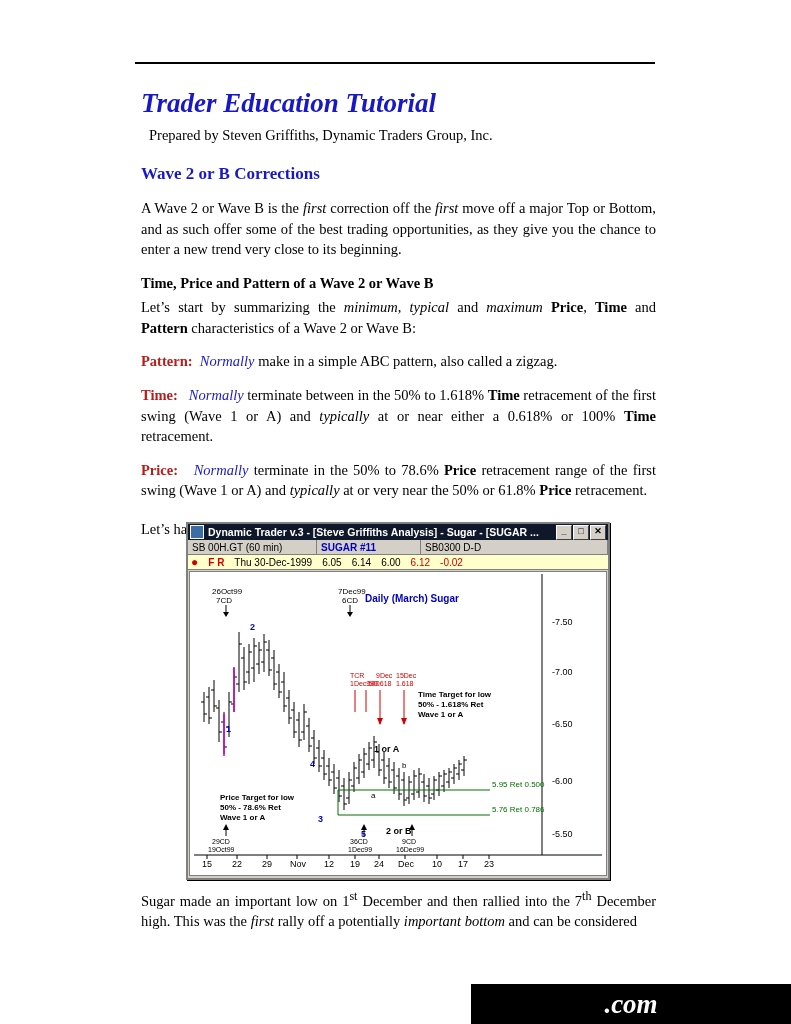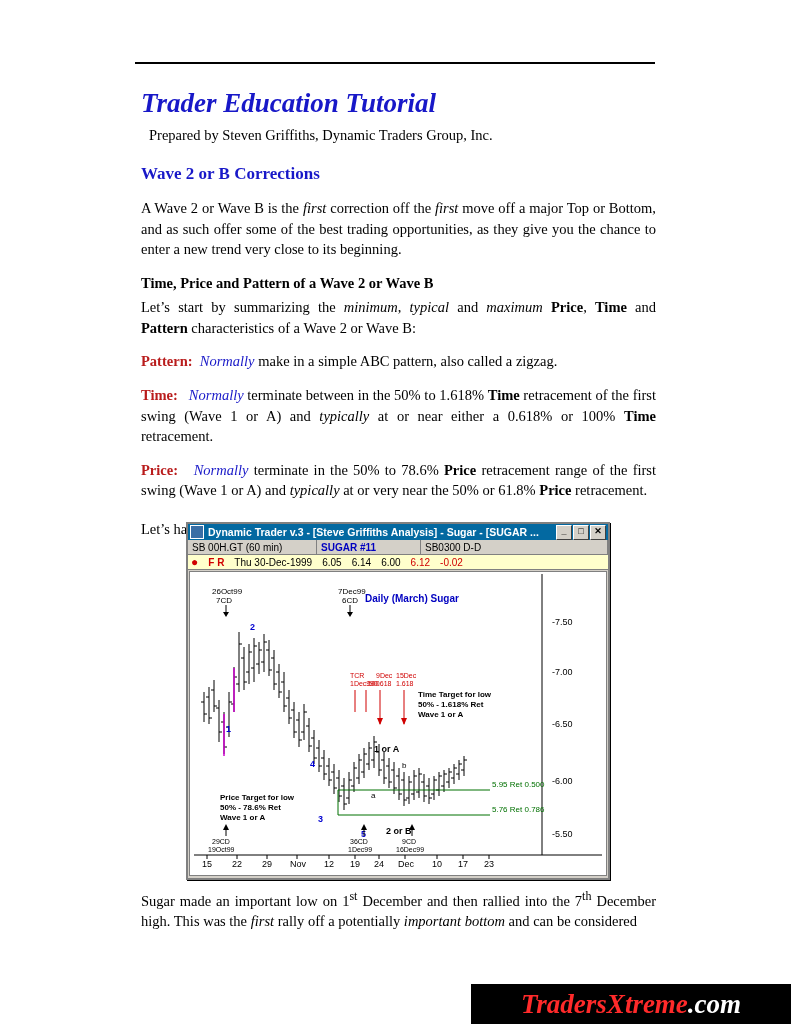--- a/index.html
+++ b/index.html
@@ -70,21 +70,21 @@
   }
 
   
   .app{
     position:absolute;left:186px;top:522px;width:420px;height:354px;
     background:#d4d0c8;border:2px solid #808080;
     box-shadow:1px 1px 0 #000;
     font-family:"Liberation Sans", sans-serif;
   }
   .titlebar{
-    height:16px;background:#0369a1;color:#fff;display:flex;align-items:center;
+    height:16px;background:#0f172a;color:#fff;display:flex;align-items:center;
     font-size:10.5px;font-weight:bold;padding:0 2px;
   }
   .titlebar .tb-icon{
     width:12px;height:12px;background:#3a6ea5;border:1px solid #fff;margin-right:4px;
     display:block;
   }
   .titlebar .tb-text{flex:1;white-space:nowrap;overflow:hidden;}
   .tb-btns{display:flex;gap:1px;}
   .tb-btn{
     width:14px;height:13px;background:#d4d0c8;border:1px solid #fff;
@@ -498,17 +498,16 @@
   </div>
 
   <div class="post">
     <p class="para">
       <span>Sugar made an important low on 1</span><sup>st</sup><span> December and then rallied into the 7</span><sup>th</sup><span> December high. This was the </span><span class="i">first</span><span> rally off a potentially </span><span class="i">important bottom</span><span> and can be considered</span>
     </p>
   </div>
 
 
   <div class="logo-bottom">
-    <span>TradersXtreme</span>
       <span class="dot">.com</span>
   </div>
 
 </div>
 
 </body></html>

